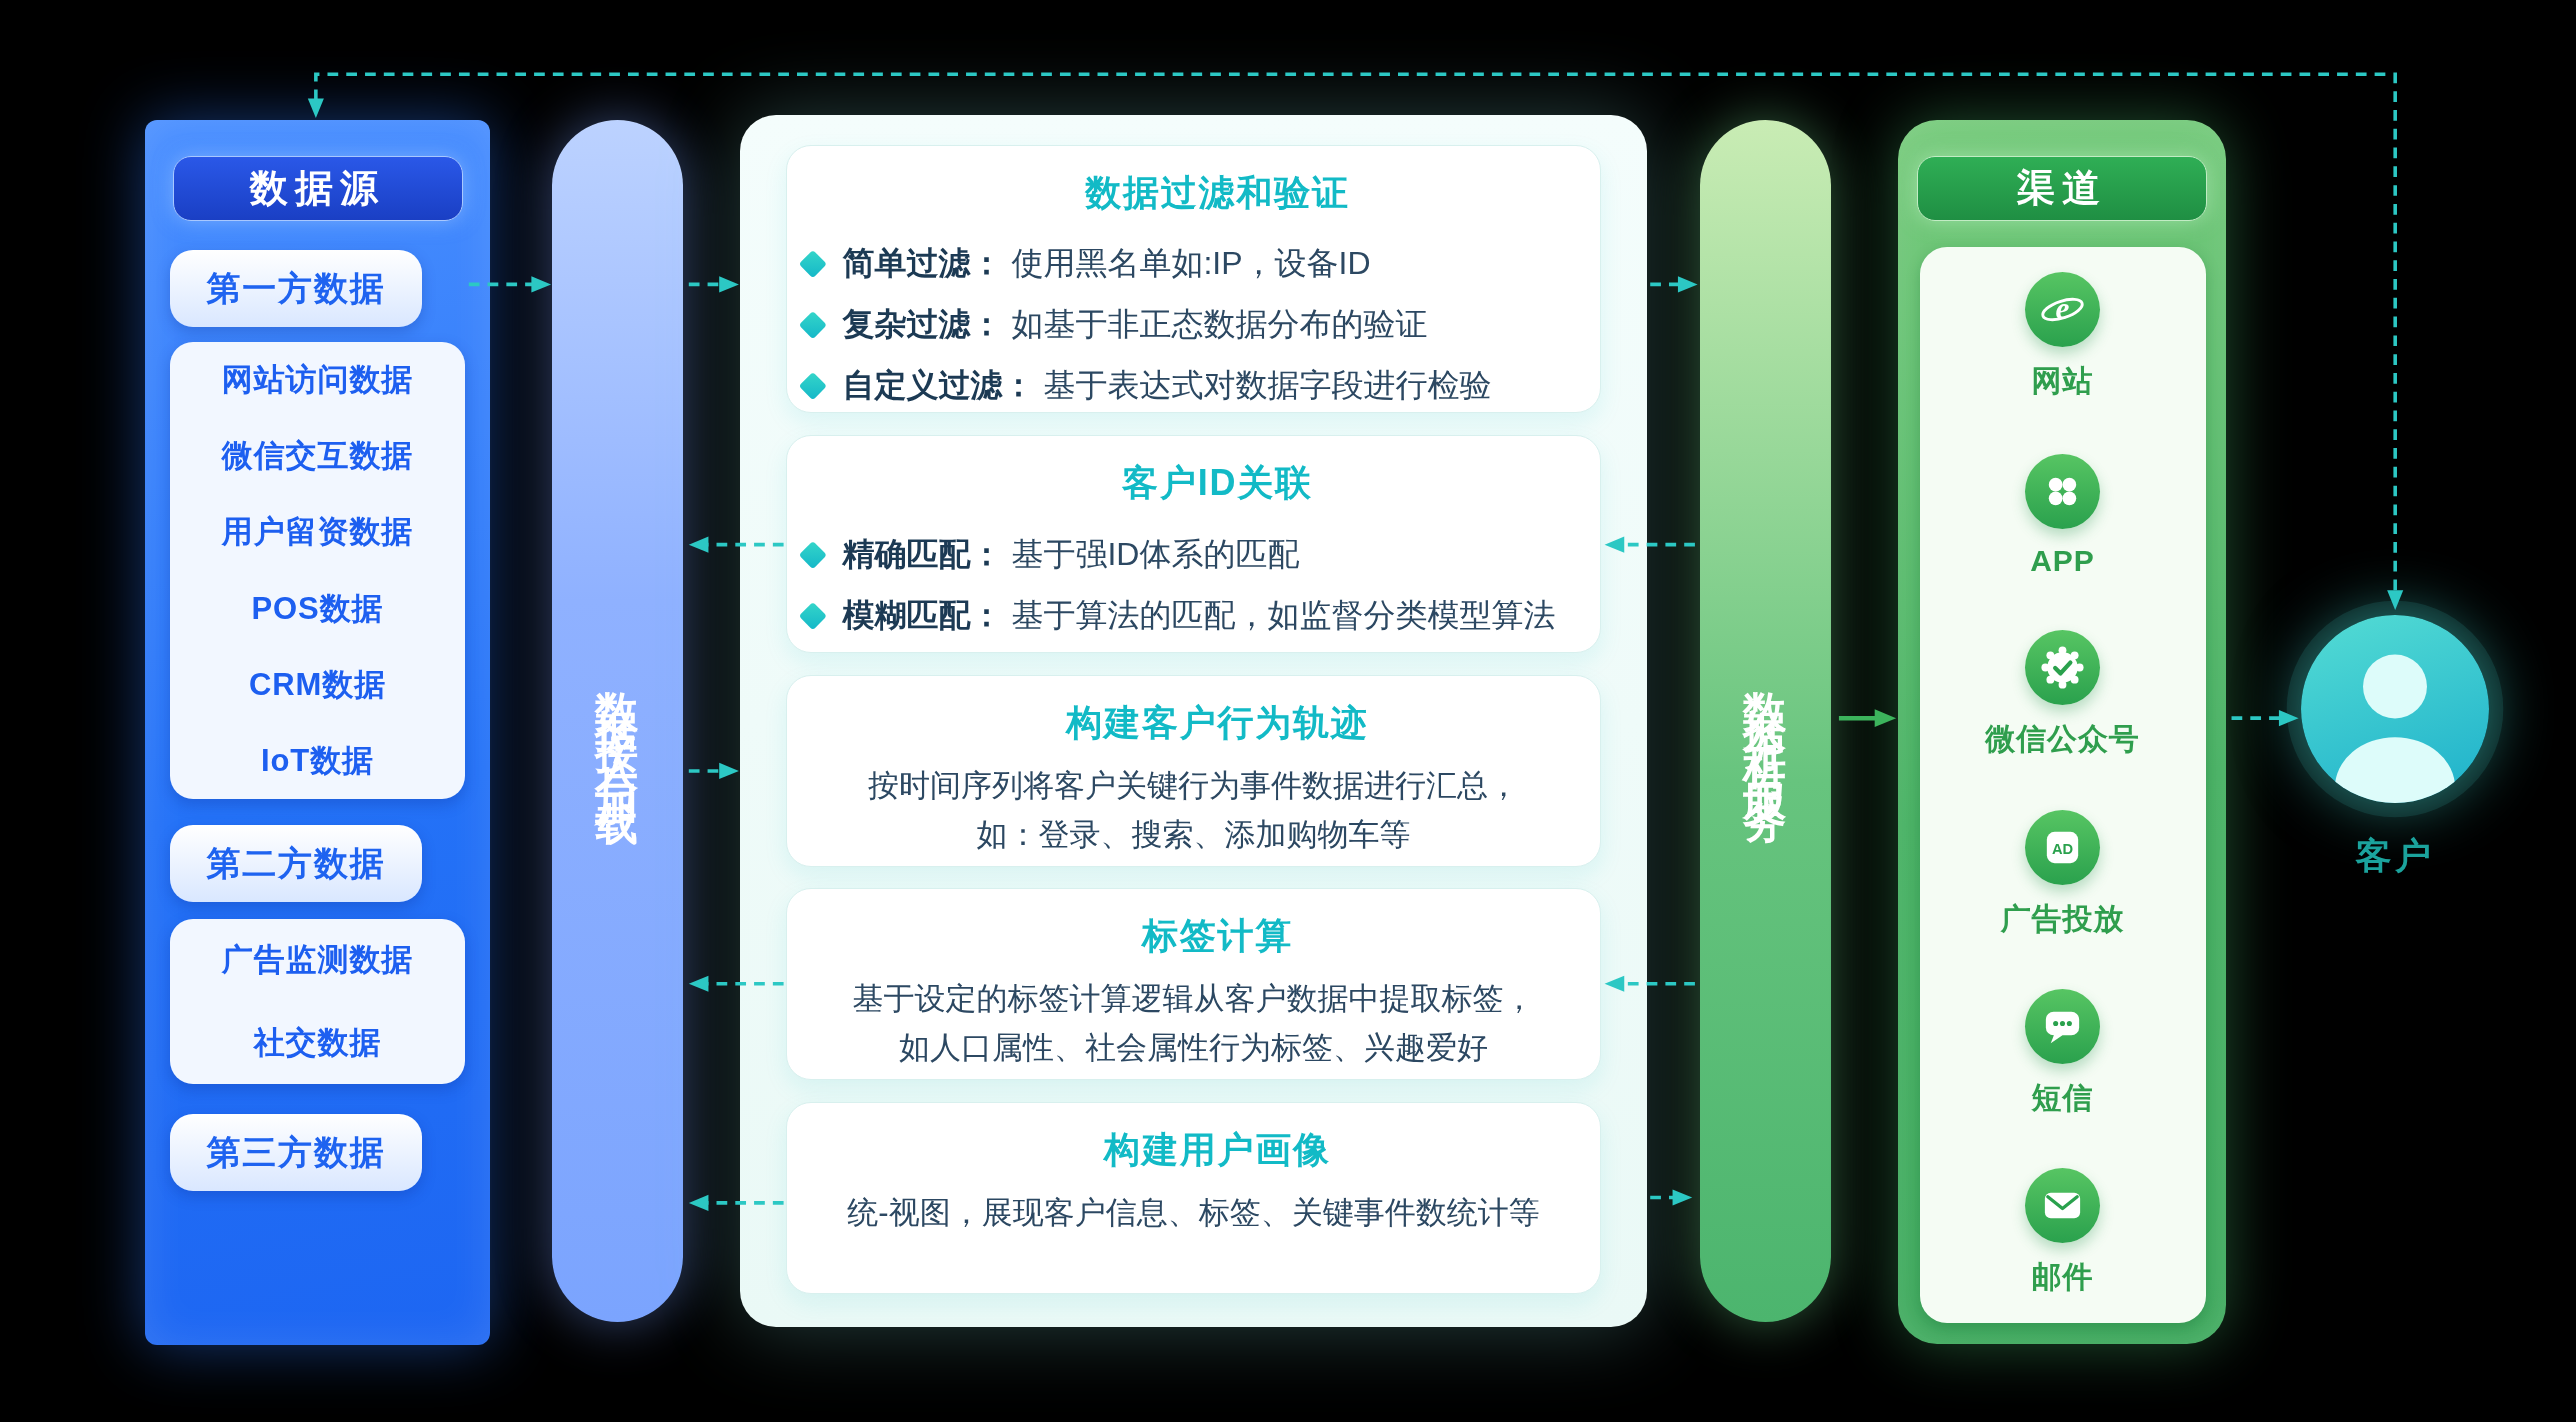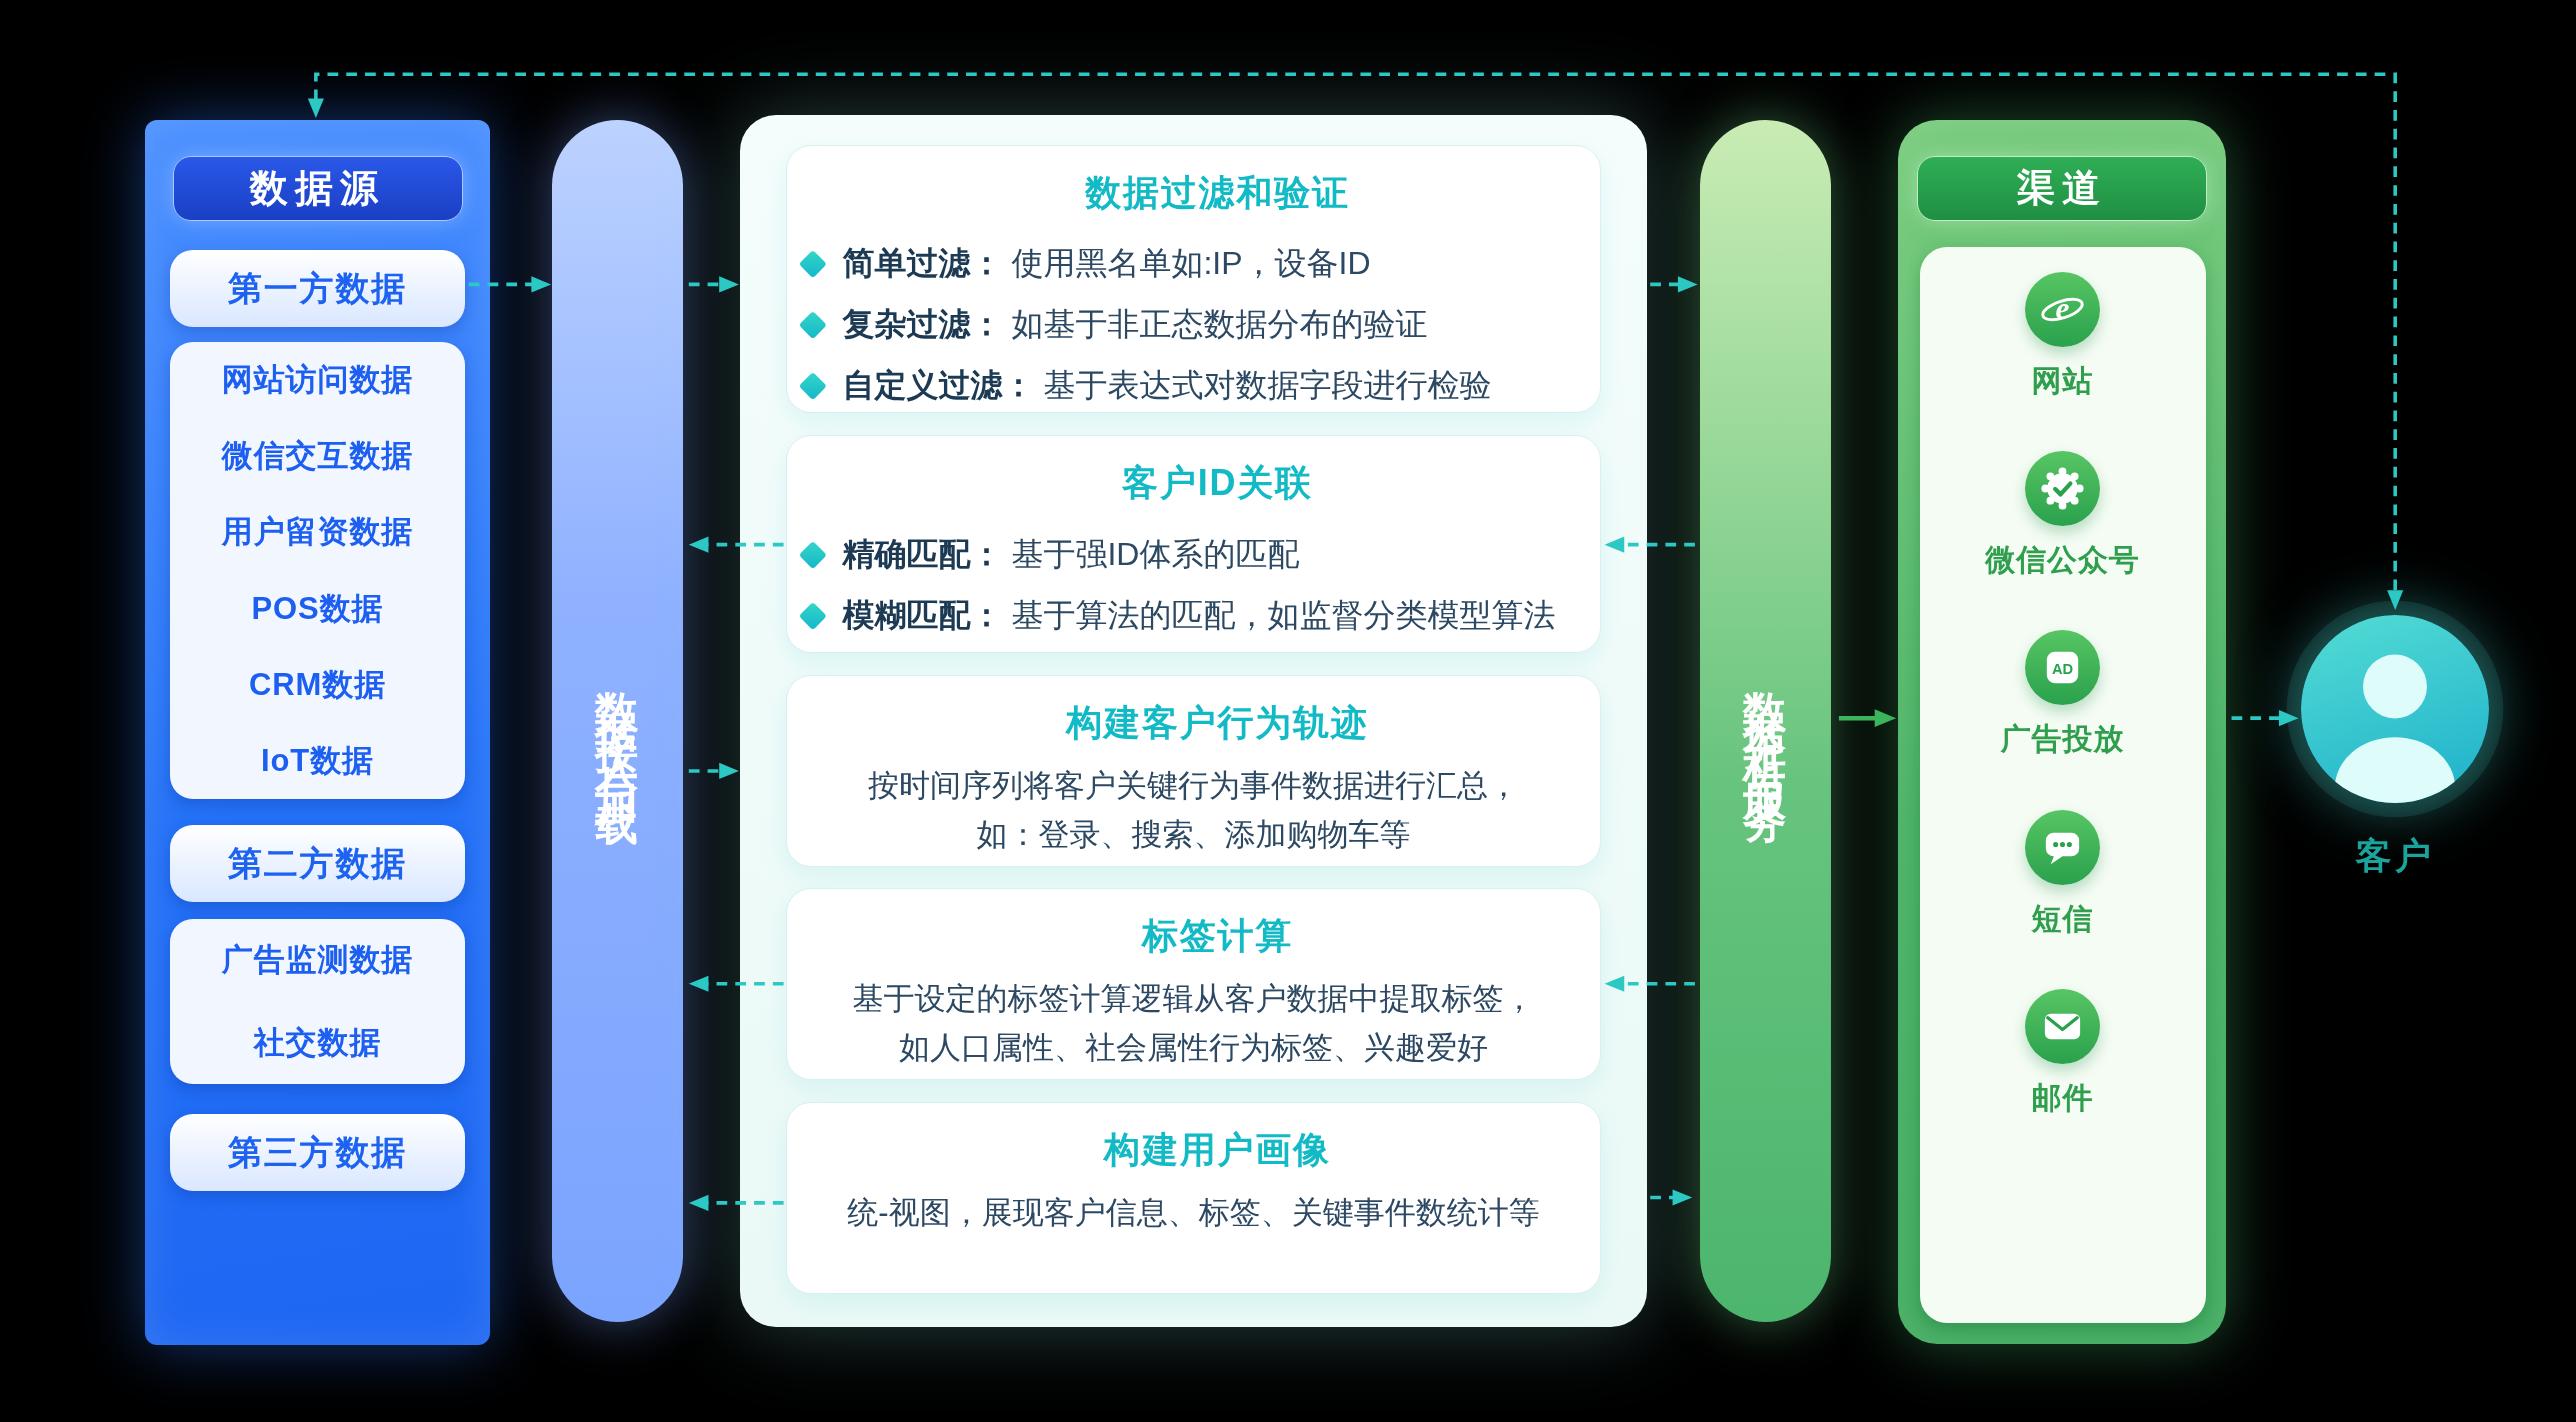--- a/index.html
+++ b/index.html
@@ -10,21 +10,21 @@
   .left-panel{position:absolute;left:145px;top:120px;width:345px;height:1225px;
     background:linear-gradient(170deg,#4a8fff 0%,#2472f7 55%,#1d66f2 100%);
     border-radius:12px;box-shadow:0 0 63px rgba(47,123,255,.45), inset 0 0 45px rgba(255,255,255,.12);}
   .pill{position:absolute;left:50%;transform:translateX(-50%);top:36px;width:288px;height:63px;
     border-radius:18px;display:flex;align-items:center;justify-content:center;
     color:#fff;font-size:38px;font-weight:bold;letter-spacing:7.2px;}
   .pill-blue{background:linear-gradient(180deg,#2a58e8,#1a3fc4);
     border:1.8px solid #a8c8ff;box-shadow:0 0 19.7px rgba(160,200,255,.55);}
   .pill-green{background:linear-gradient(180deg,#2fae55,#1f8f43);
     border:1.8px solid #c2ecc4;box-shadow:0 0 19.7px rgba(190,240,195,.55);}
-  .group-header{position:absolute;left:25px;width:295px;height:77px;border-radius:23px;
+  .group-header{position:absolute;left:25px;width:252px;height:77px;border-radius:23px;
     background:linear-gradient(180deg,#ffffff,#d9e7ff);
     display:flex;align-items:center;justify-content:center;
     color:#1e63f0;font-size:34px;font-weight:bold;letter-spacing:1.8px;
     box-shadow:0 5.4px 14.3px rgba(10,40,140,.25);}
   .group-list{position:absolute;left:25px;width:295px;border-radius:23px;background:#f2f7ff;
     display:grid;box-shadow:0 5.4px 14.3px rgba(10,40,140,.25);}
   .group-item{display:flex;align-items:center;justify-content:center;
     color:#1d5ff0;font-size:31px;font-weight:600;letter-spacing:0.9px;}
 
   
@@ -186,20 +186,31 @@
       <div class="channel-cell">
         <div class="channel-icon">
           <svg viewBox="0 0 48 48">
             <text x="24" y="34" font-size="32" font-weight="bold" font-style="italic" fill="#fff" text-anchor="middle" font-family="Liberation Serif, serif">e</text>
             <ellipse cx="24" cy="24" rx="21" ry="8.5" transform="rotate(-18 24 24)" stroke="#fff" stroke-width="3" fill="none"></ellipse>
           </svg>
         </div>
         <div class="channel-label">网站</div>
       </div>
 
+      <div class="channel-cell">
+        <div class="channel-icon">
+          <svg viewBox="0 0 48 48">
+            <circle cx="17" cy="17" r="7" fill="#fff"></circle>
+              <circle cx="31" cy="17" r="7" fill="#fff"></circle>
+            <circle cx="17" cy="31" r="7" fill="#fff"></circle>
+              <circle cx="31" cy="31" r="7" fill="#fff"></circle>
+          </svg>
+        </div>
+        <div class="channel-label">APP</div>
+      </div>
 
       <div class="channel-cell">
         <div class="channel-icon">
           <svg viewBox="0 0 48 48">
             <g fill="#fff">
               <circle cx="24" cy="6.5" r="4"></circle>
                 <circle cx="36.4" cy="11.6" r="4"></circle>
                 <circle cx="41.5" cy="24" r="4"></circle>
               <circle cx="36.4" cy="36.4" r="4"></circle>
                 <circle cx="24" cy="41.5" r="4"></circle>

